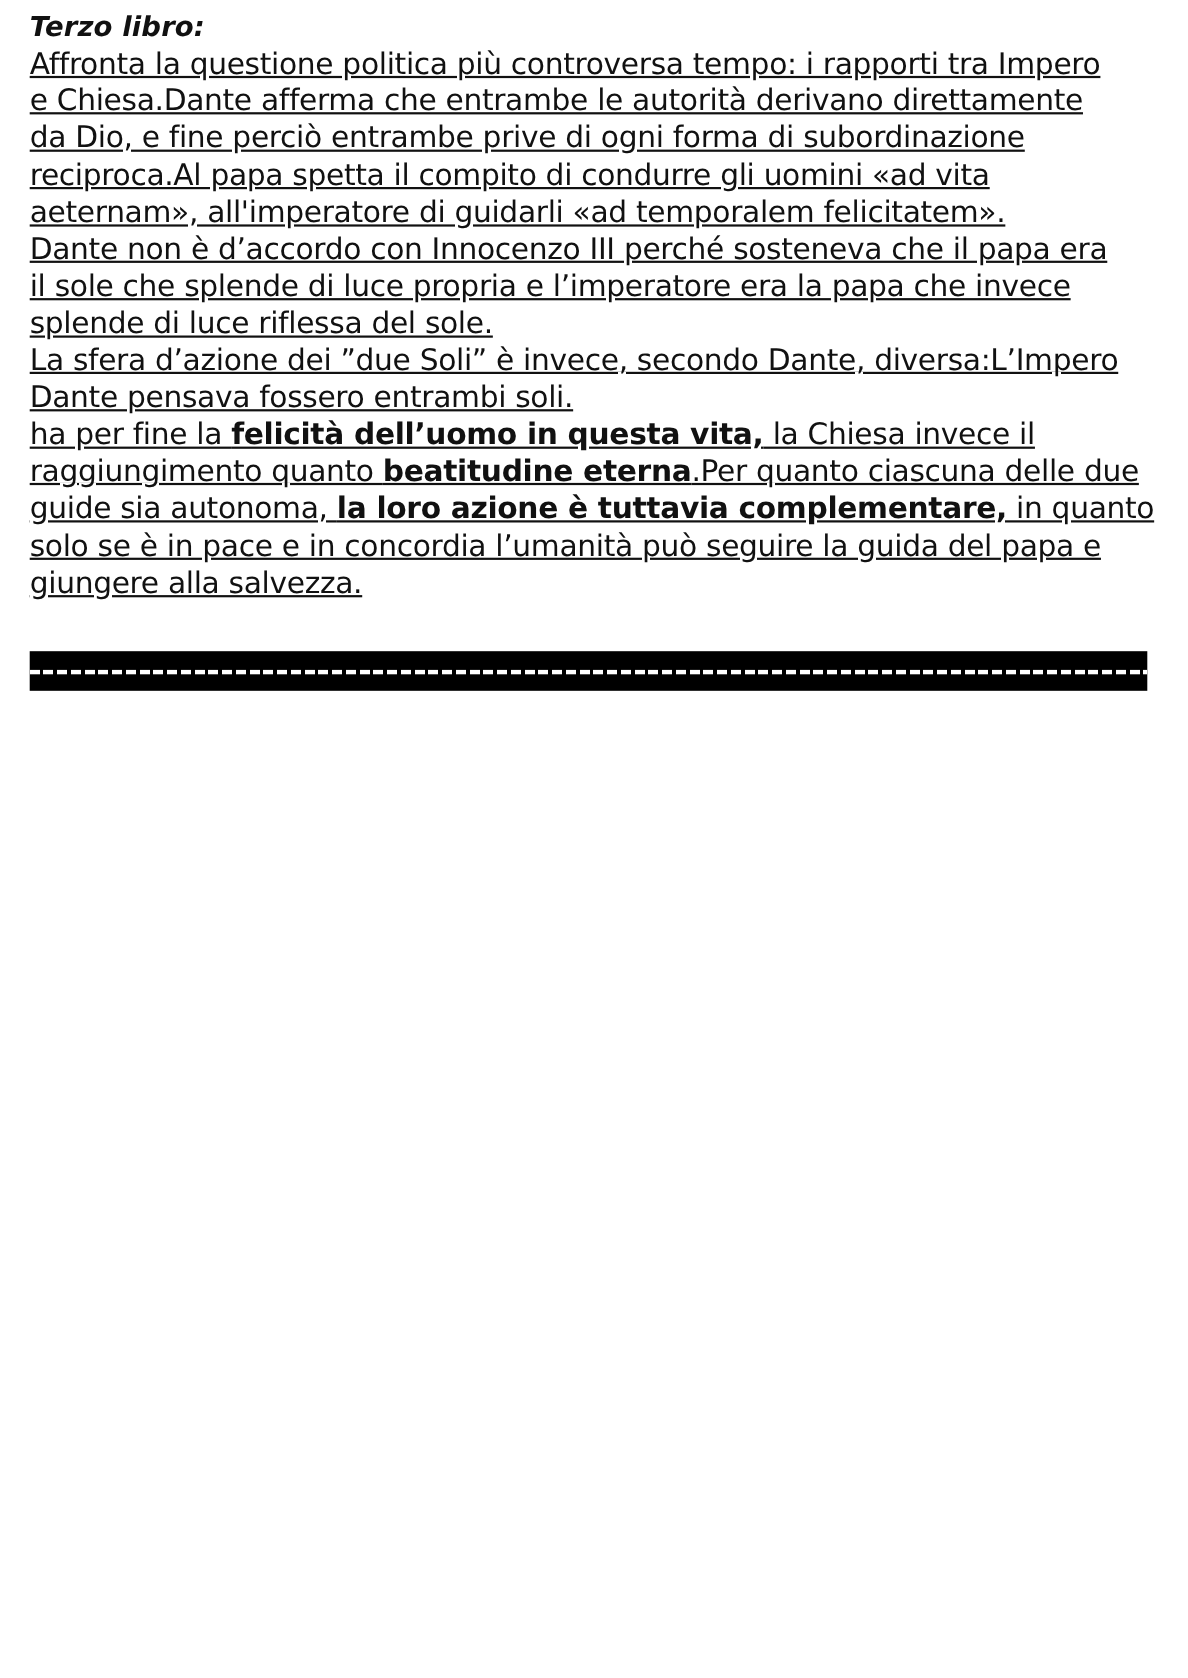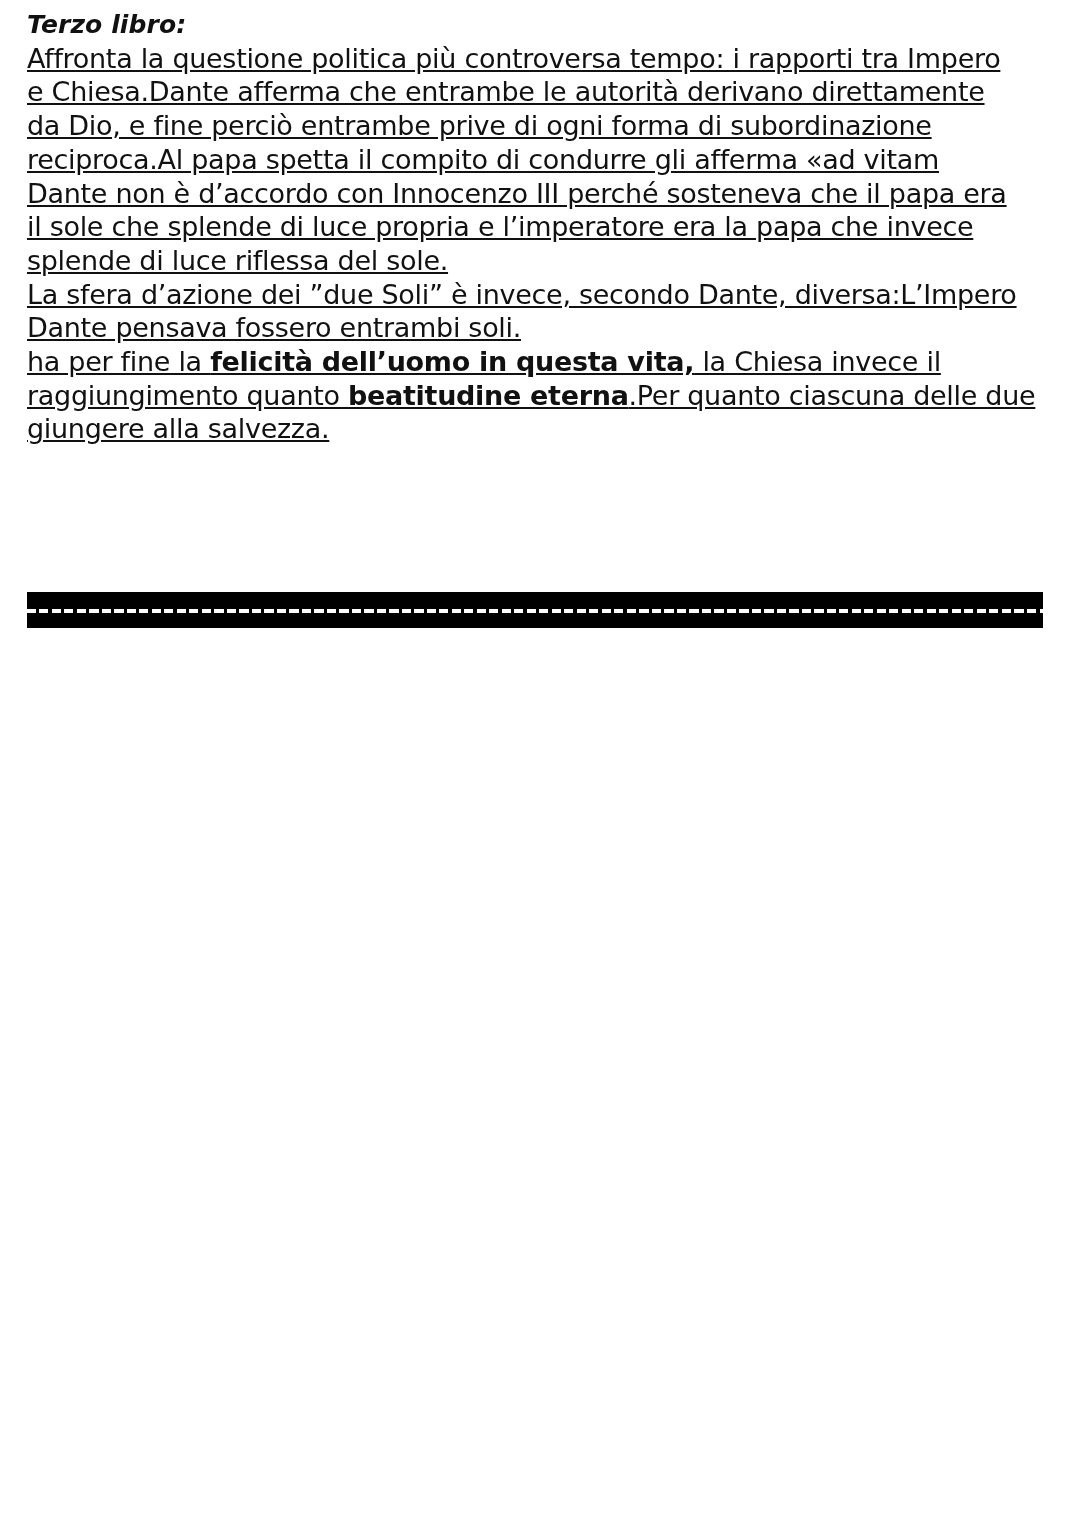--- a/index.html
+++ b/index.html
@@ -70,27 +70,30 @@
   </style>
 </head>
 <body>
 
 <div class="page">
   <p class="heading">Terzo libro:</p>
   <p class="body-text" id="body-text">
       <span class="line"><span>Affronta la questione politica più controversa tempo: i rapporti tra Impero</span></span>
       <span class="line"><span>e Chiesa.Dante afferma che entrambe le autorità derivano direttamente</span></span>
       <span class="line"><span>da Dio, e fine perciò entrambe prive di ogni forma di subordinazione</span></span>
-      <span class="line"><span>reciproca.Al papa spetta il compito di condurre gli afferma «ad vitam</span></span>
+      <span class="line"><span>reciproca.Al papa spetta il compito di condurre gli uomini «ad vita</span></span>
+      <span class="line"><span>aeternam», all'imperatore di guidarli «ad temporalem felicitatem».</span></span>
       <span class="line"><span>Dante non è d’accordo con Innocenzo III perché sosteneva che il papa era</span></span>
       <span class="line"><span>il sole che splende di luce propria e l’imperatore era la papa che invece</span></span>
       <span class="line"><span>splende di luce riflessa del sole.</span></span>
       <span class="line"><span>La sfera d’azione dei ”due Soli” è invece, secondo Dante, diversa:L’Impero</span></span>
       <span class="line"><span>Dante pensava fossero entrambi soli.</span></span>
       <span class="line"><span>ha per fine la </span><span class="bold">felicità dell’uomo in questa vita,</span><span> la Chiesa invece il</span></span>
       <span class="line"><span>raggiungimento quanto </span><span class="bold">beatitudine eterna</span><span>.Per quanto ciascuna delle due</span></span>
+      <span class="line"><span>guide sia autonoma, </span><span class="bold">la loro azione è tuttavia complementare,</span><span> in quanto</span></span>
+      <span class="line"><span>solo se è in pace e in concordia l’umanità può seguire la guida del papa e</span></span>
       <span class="line"><span>giungere alla salvezza.</span></span>
     </p>
 </div>
 
 <div class="divider">
   <div class="divider-dashes"></div>
 </div>
 
 </body></html>

